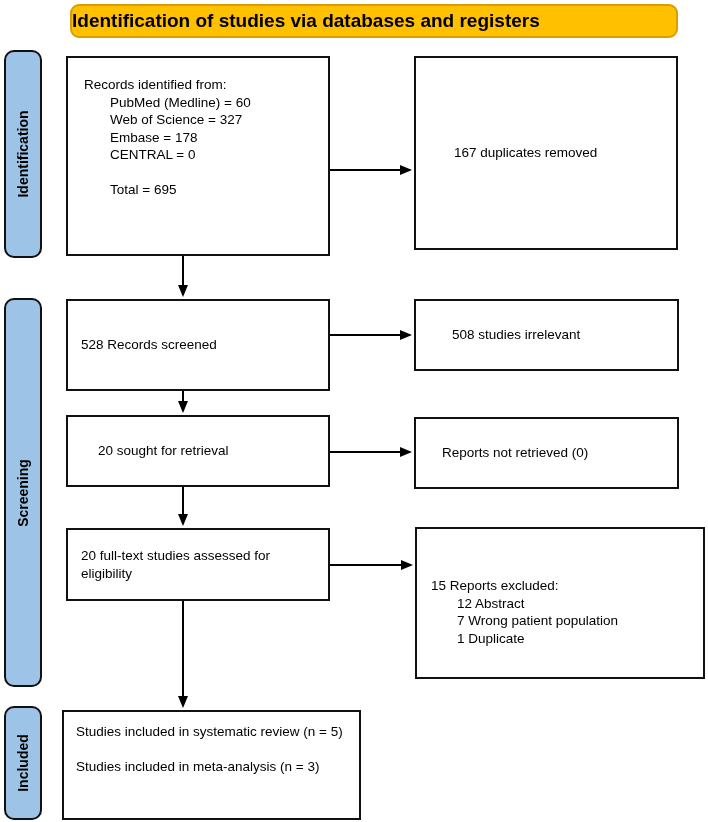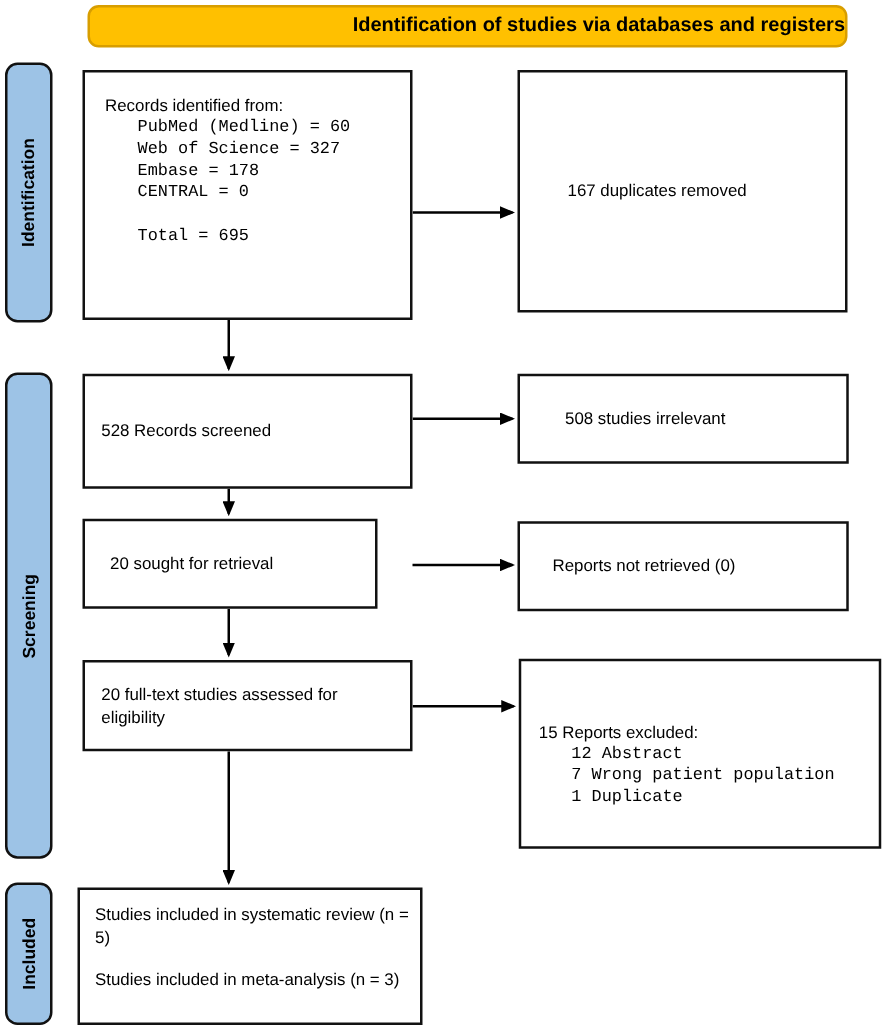--- a/index.html
+++ b/index.html
@@ -22,22 +22,22 @@
     background: var(--background);
     overflow: hidden;
   }
 
   .banner {
     position: absolute;
     left: 70px; top: 4px; width: 608px; height: 34px;
     background: var(--banner-bg);
     border: 2px solid var(--banner-border);
     border-radius: 9px;
-    display: flex; align-items: center; justify-content: flex-end;
-    font-weight: bold; font-size: 16px;
+    display: flex; align-items: center; justify-content: flex-start;
+    font-weight: bold; font-size: 19px;
   }
 
   .stage {
     position: absolute;
     background: var(--stage-bg);
     border: 2px solid var(--stage-border);
     border-radius: 10px;
     display: flex; align-items: center; justify-content: center;
   }
   .stage span {
@@ -55,27 +55,27 @@
     border: 2px solid var(--box-border);
     font-size: 13.5px;
     line-height: 1.3;
   }
   .box.vcenter { display: flex; align-items: center; }
 
   .box-records      { left: 66px;  top: 56px;  width: 264px; height: 200px; padding: 18px 10px 10px 16px; }
   .box-duplicates   { left: 414px; top: 56px;  width: 264px; height: 194px; padding-left: 38px; }
   .box-screened     { left: 66px;  top: 299px; width: 264px; height: 92px;  padding-left: 13px; }
   .box-irrelevant   { left: 414px; top: 299px; width: 265px; height: 72px;  padding-left: 36px; }
-  .box-sought       { left: 66px;  top: 415px; width: 236px; height: 72px;  padding-left: 20px; }
+  .box-sought       { left: 66px;  top: 415px; width: 264px; height: 72px;  padding-left: 30px; }
   .box-notretrieved { left: 414px; top: 417px; width: 265px; height: 72px;  padding-left: 26px; }
   .box-fulltext     { left: 66px;  top: 528px; width: 264px; height: 73px;  padding-left: 13px; padding-right: 10px; }
   .box-excluded     { left: 415px; top: 527px; width: 290px; height: 152px; padding: 48px 8px 7px 14px; }
-  .box-included     { left: 62px;  top: 710px; width: 276px; height: 110px; padding: 11px 8px 8px 12px; }
+  .box-included     { left: 62px;  top: 710px; width: 299px; height: 110px; padding: 11px 8px 8px 12px; }
 
-  .indent { padding-left: 26px; font-family: Liberation Mono, monospace; }
+  .indent { padding-left: 26px; }
   .spacer { height: 17px; }
 
   .arrows { position: absolute; left: 0; top: 0; width: 708px; height: 822px; pointer-events: none; }
   .arrows line { stroke: #000; stroke-width: 2; }
 </style>
 </head>
 <body>
 
 <div class="canvas">
 

